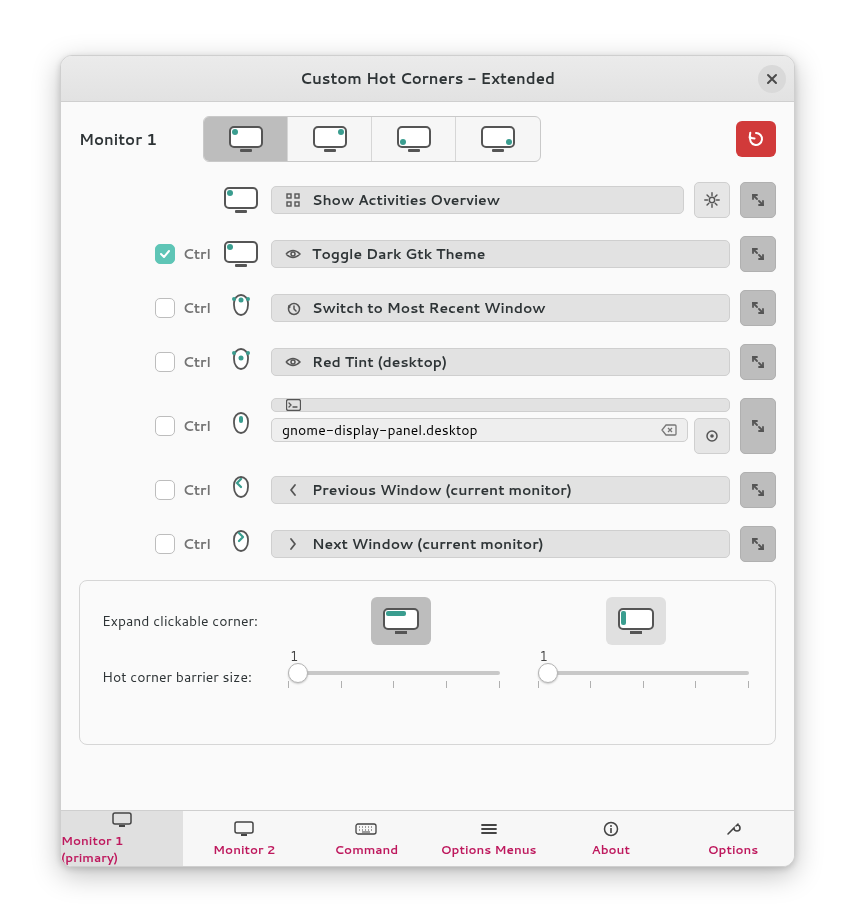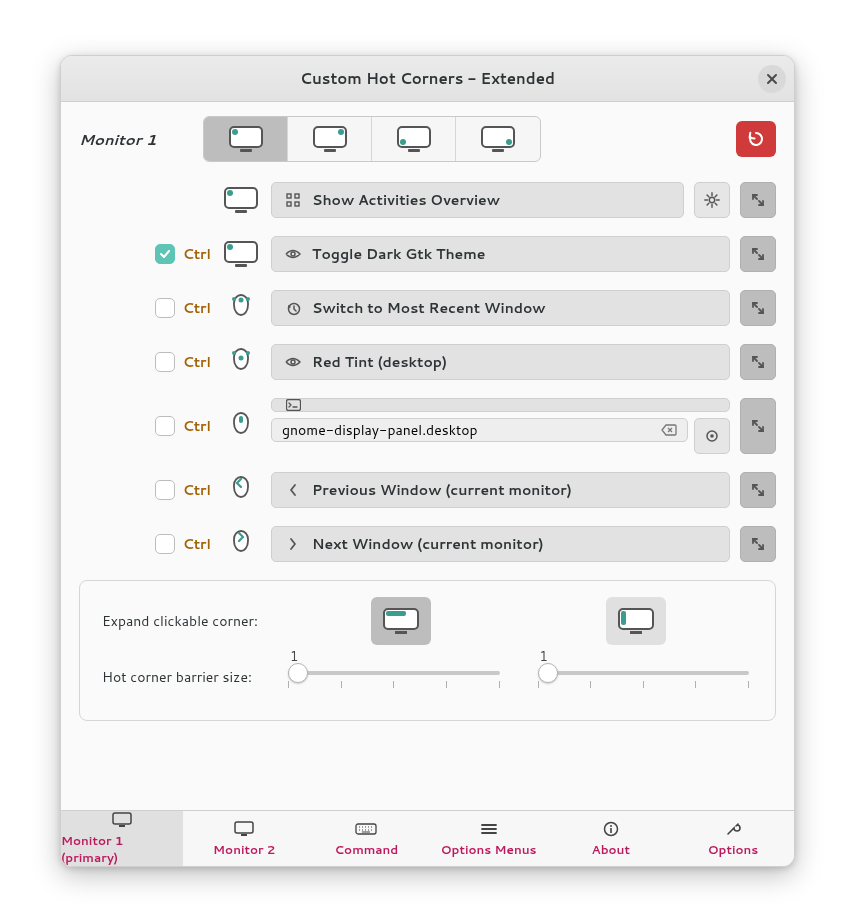--- a/index.html
+++ b/index.html
@@ -35,63 +35,63 @@
   }
   .title { font-weight: 700; font-size: 15px; }
   .close-btn {
     position: absolute; right: 8px; top: 50%; transform: translateY(-50%);
     width: 28px; height: 28px; border-radius: 50%;
     background: #d9d9d9; display:flex; align-items:center; justify-content:center;
     cursor: pointer; color:#4a4a4a;
   }
   .content { flex:1; padding: 14px 18px 0 18px; overflow:hidden; }
   .top-row { display:flex; align-items:center; gap:14px; margin-bottom:20px; }
-  .mon-label { font-weight:700; font-size:15px; width:110px;font-style:italic; }
+  .mon-label { font-weight:700; font-size:15px; width:110px; }
   .corner-tabs {
     display:flex; border:1px solid #c9c9c9; border-radius:6px; overflow:hidden; background:#f6f6f6;
   }
   .corner-tab {
     width:84px; height:44px; display:flex; align-items:center; justify-content:center;
     border-right:1px solid #d6d6d6; cursor:pointer;
   }
   .corner-tab:last-child{border-right:none;}
   .corner-tab.active{ background:#bdbdbd; }
   .reset-btn {
     margin-left:auto;
     width:40px; height:36px; border-radius:6px; background:#d13a3a;
     display:flex; align-items:center; justify-content:center; cursor:pointer;
     color:#fff;
   }
   .rows { display:flex; flex-direction:column; gap:18px; }
   .row { display:flex; align-items:center; gap:10px; min-height:36px; }
   .row-left { width:132px; display:flex; align-items:center; justify-content:flex-end; gap:8px; }
   .ck { width:20px; height:20px; border:1px solid #bdbdbd; border-radius:5px; background:#fff; cursor:pointer; display:flex; align-items:center; justify-content:center;}
   .ck.checked { background:#5ec5b6; border-color:#5ec5b6; color:#fff; }
-  .ctrl-label { color:#a16207; font-weight:600; font-size:14px; }
+  .ctrl-label { color:#737373; font-weight:600; font-size:14px; }
   .gesture { width:40px; display:flex; align-items:center; justify-content:center;}
   .action-btn {
-    flex:1; height:36px; background:#e2e2e2; border:1px solid #cfcfcf; border-radius:5px;
+    flex:1; height:28px; background:#e2e2e2; border:1px solid #cfcfcf; border-radius:5px;
     display:flex; align-items:center; gap:10px; padding:0 12px; cursor:pointer; font-weight:700;
   }
   .action-icon { width:18px; display:flex; align-items:center; justify-content:center; color:#555;}
   .sq-btn {
     width:36px; height:36px; background:#e2e2e2; border:1px solid #cfcfcf; border-radius:5px;
     display:flex; align-items:center; justify-content:center; cursor:pointer; color:#555;
   }
   .sq-btn.gear { background:#e6e6e6;}
   .sq-btn.light { background:#bdbdbd; border-color:#b0b0b0;}
   .text-input {
     flex:1; height:24px; background:#eeeeee; border:1px solid #cfcfcf; border-radius:5px;
     display:flex; align-items:center; padding:0 10px; color:#424242;
   }
   .text-input input{ flex:1; border:none; background:transparent; outline:none; font: inherit;}
   .clear-ic{ color:#7a7a7a; cursor:pointer; }
   .double-row .stack{ display:flex; flex-direction:column; gap:6px; flex:1;}
   .panel {
-    margin-top:18px; border:1px solid #d6d6d6; border-radius:8px; padding:16px 22px 22px;
+    margin-top:18px; border:1px solid #d6d6d6; border-radius:8px; padding:16px 22px 46px;
     background:#fafafa;
   }
   .panel-row { display:flex; align-items:center; gap:22px; margin-bottom:10px;}
   .panel-label { width:160px; font-size:14px;}
   .thumb-btn { width:60px; height:48px; border-radius:6px; background:#bdbdbd; display:flex; align-items:center; justify-content:center; cursor:pointer;}
   .thumb-btn.inactive{ background:#e0e0e0;}
   .slider-group { flex:1; position:relative;}
   .slider-val { position:absolute; top:-18px; left:6px; font-size:13px; color:#444;}
   .slider-track { height:4px; background:#c8c8c8; border-radius:2px; position:relative; margin:6px 4px;}
   .slider-knob { position:absolute; top:-8px; width:20px;height:20px;border-radius:50%;background:#fff;border:1px solid #b5b5b5; box-shadow:0 1px 2px rgba(0,0,0,.2);}

